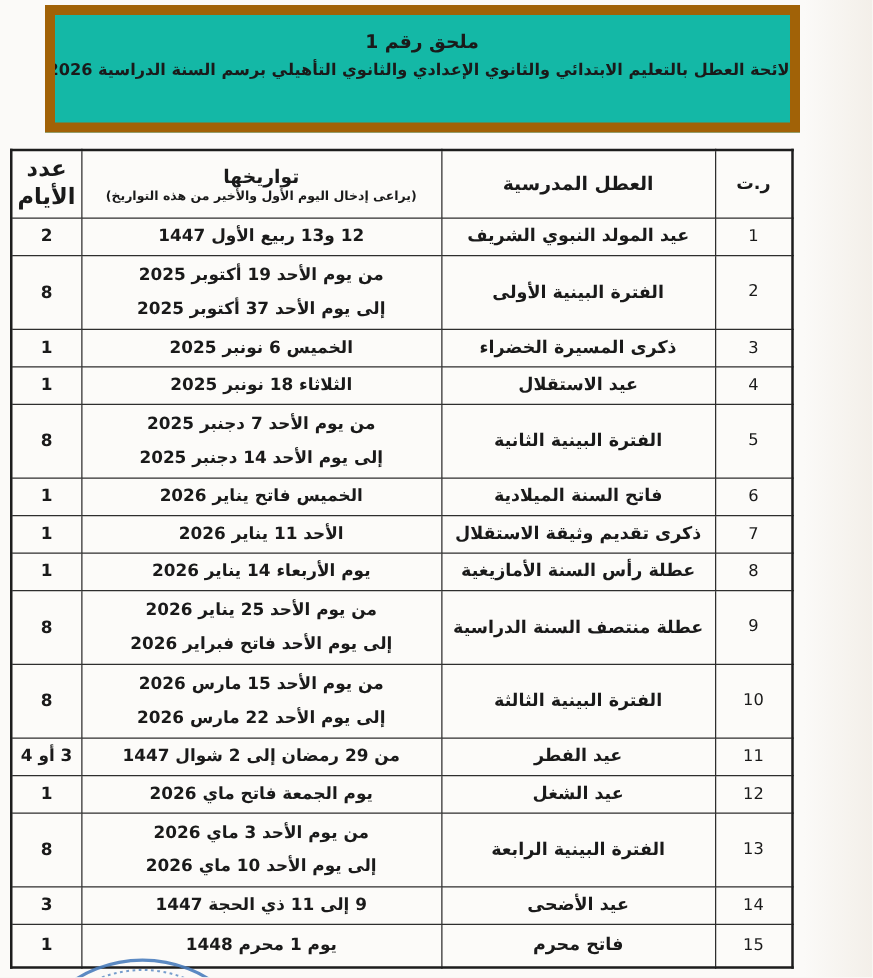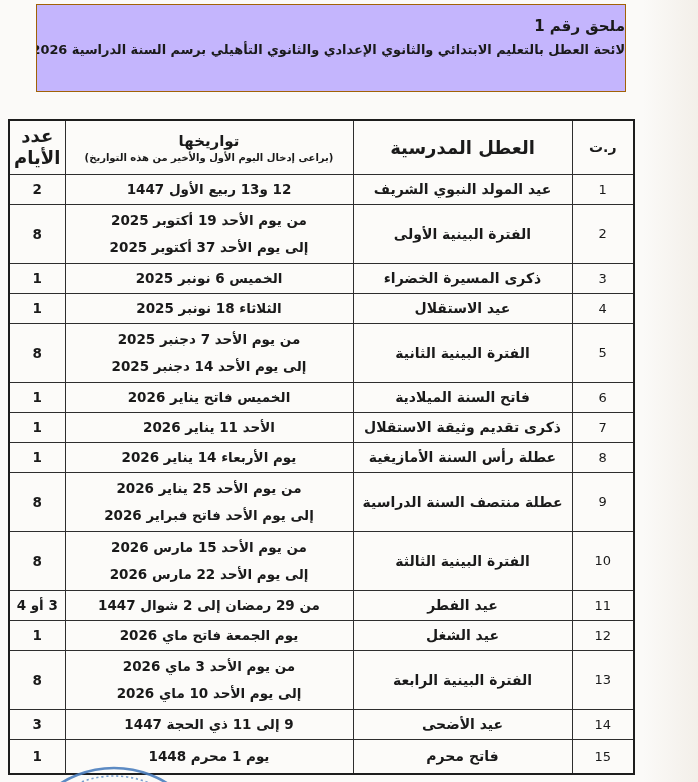--- a/index.html
+++ b/index.html
@@ -19,22 +19,22 @@
   
   .page::after{
     content:"";position:absolute;top:0;right:0;width:55px;height:100%;
     background:linear-gradient(to left,#f3efe9,rgba(243,239,233,0));
     pointer-events:none;
   }
 
   
   .title-box{
     position:absolute;left:36px;top:4px;width:588px;height:86px;
-    border:1px solid #a16207;background:#c4b5fd;
-    overflow:hidden;z-index:2;
+    border:8px solid #a16207;background:#14b8a6;
+    text-align:center;overflow:hidden;z-index:2;
   }
   .annex-label{
     margin-top:12px;font-size:15px;font-weight:bold;
   }
   .doc-title{
     margin-top:7px;font-size:12.9px;font-weight:bold;white-space:nowrap;
   }
 
   
   table.holidays{
@@ -45,21 +45,21 @@
   }
   table.holidays th, table.holidays td{
     border:1.4px solid #2e2e2e;
     text-align:center;vertical-align:middle;
     padding:1px 3px;
     overflow:hidden;
   }
   thead tr{height:54px;}
   th{font-weight:bold;}
   .h-index{font-size:14px;}
-  .h-holiday{font-size:18px;margin-top:14px;}
+  .h-holiday{font-size:15px;margin-top:14px;}
   .h-dates-main{font-size:15px;font-weight:bold;line-height:1.4;}
   .h-dates-note{font-size:10px;font-weight:bold;white-space:nowrap;}
   .h-days{font-size:18px;line-height:22px;}
 
   tbody tr{height:30px;}
   tbody tr.tall{height:59px;}
   tbody tr:last-child{height:35px;}
 
   td.cell-index{font-size:13px;font-weight:400;}
   td.cell-holiday{font-size:14px;font-weight:bold;margin-left:26px;}

